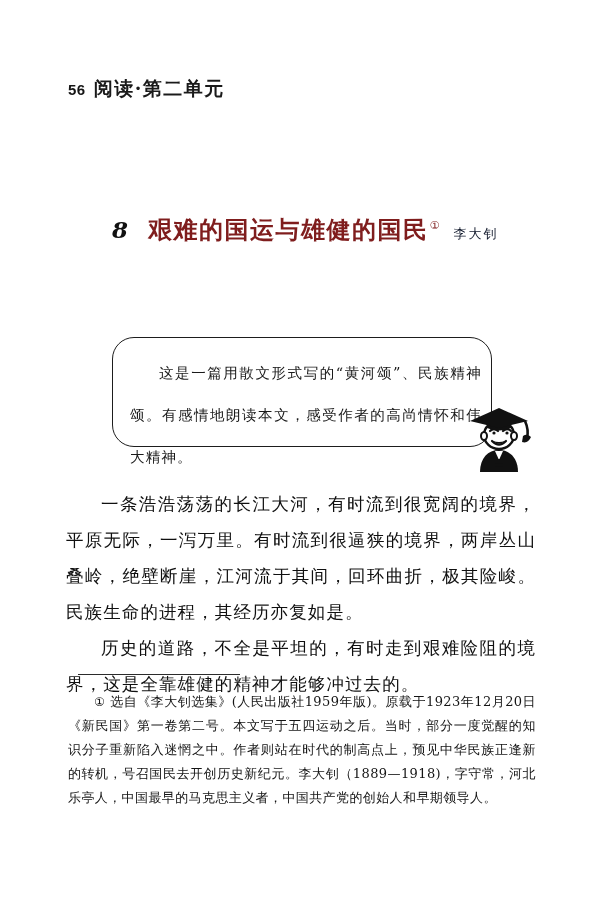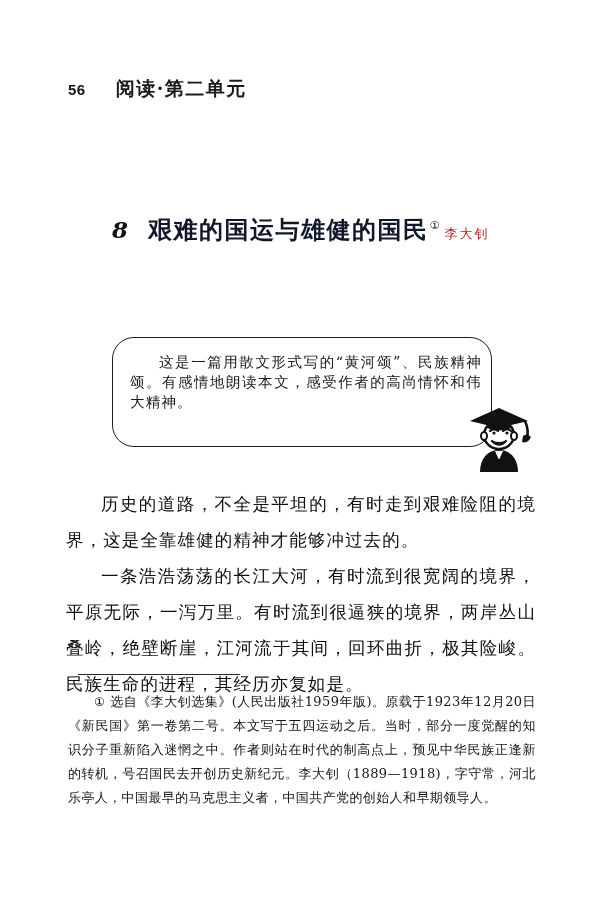--- a/index.html
+++ b/index.html
@@ -23,21 +23,21 @@
     box-sizing: border-box;
   }
 
   
   .running-head {
     position: absolute;
     top: 76px;
     left: 68px;
     display: flex;
     align-items: baseline;
-    gap: 30px;
+    gap: 8px;
   }
   .folio {
     font-family: "Liberation Sans", sans-serif;
     font-weight: bold;
     font-size: 15px;
     letter-spacing: 0.5px;
     color: #141414;
   }
   .head-label {
     font-family: "DejaVu Serif", serif;
@@ -62,37 +62,37 @@
     font-size: 23px;
     font-weight: bold;
     color: #111;
     margin-right: 20px;
   }
   .title-text {
     font-family: "DejaVu Sans", sans-serif;
     font-size: 24px;
     font-weight: bold;
     letter-spacing: 1.5px;
-    color: #0f172a;
+    color: #7f1d1d;
     white-space: nowrap;
   }
   .title-note {
     font-family: "DejaVu Sans", sans-serif;
     font-size: 11px;
     vertical-align: super;
     font-weight: normal;
     letter-spacing: 0;
     margin-left: 1px;
   }
   .author {
     font-family: "DejaVu Serif", serif;
     font-size: 13px;
     letter-spacing: 2px;
-    color: #b91c1c;
-    margin-left: 5px;
+    color: #0f172a;
+    margin-left: 14px;
     white-space: nowrap;
   }
 
   
   .intro-box {
     position: absolute;
     top: 337px;
     left: 112px;
     width: 380px;
     height: 110px;
@@ -101,21 +101,21 @@
     box-sizing: border-box;
     background: transparent;
   }
   .intro-text {
     position: absolute;
     top: 352px;
     left: 130px;
     width: 352px;
     font-family: "DejaVu Serif", serif;
     font-size: 14.5px;
-    line-height: 20px;
+    line-height: 42px;
     letter-spacing: 1.2px;
     color: #1a1a1a;
     text-indent: 2em;
     text-align: justify;
   }
 
   
   .grad-figure {
     position: absolute;
     top: 400px;
@@ -217,22 +217,22 @@
 
     <path d="M25 22 q12 -6 24 0 l0 6 q-12 5 -24 0 Z" fill="#111"></path>
 
     <path d="M37 8 L66 21 L37 28 L8 21 Z" fill="#111"></path>
 
     <path d="M63 21 q4 9 2 17" stroke="#111" stroke-width="2.6" fill="none"></path>
     <path d="M61 36 q4 -3 8 1 q-3 7 -9 5 Z" fill="#111"></path>
   </svg>
 
   <div class="body-text">
+    <p>一条浩浩荡荡的长江大河，有时流到很宽阔的境界，平原无际，一泻万里。有时流到很逼狭的境界，两岸丛山叠岭，绝壁断崖，江河流于其间，回环曲折，极其险峻。民族生命的进程，其经历亦复如是。</p>
     <p>历史的道路，不全是平坦的，有时走到艰难险阻的境界，这是全靠雄健的精神才能够冲过去的。</p>
-    <p>一条浩浩荡荡的长江大河，有时流到很宽阔的境界，平原无际，一泻万里。有时流到很逼狭的境界，两岸丛山叠岭，绝壁断崖，江河流于其间，回环曲折，极其险峻。民族生命的进程，其经历亦复如是。</p>
   </div>
 
   <div class="footnote-rule"></div>
   <div class="footnote">
     <p><span class="fn-marker">①</span><span>选自《李大钊选集》(人民出版社1959年版)。原载于1923年12月20日《新民国》第一卷第二号。本文写于五四运动之后。当时，部分一度觉醒的知识分子重新陷入迷惘之中。作者则站在时代的制高点上，预见中华民族正逢新的转机，号召国民去开创历史新纪元。李大钊（1889—1918)，字守常，河北乐亭人，中国最早的马克思主义者，中国共产党的创始人和早期领导人。</span></p>
   </div>
 
 </div>
 
 </body></html>

